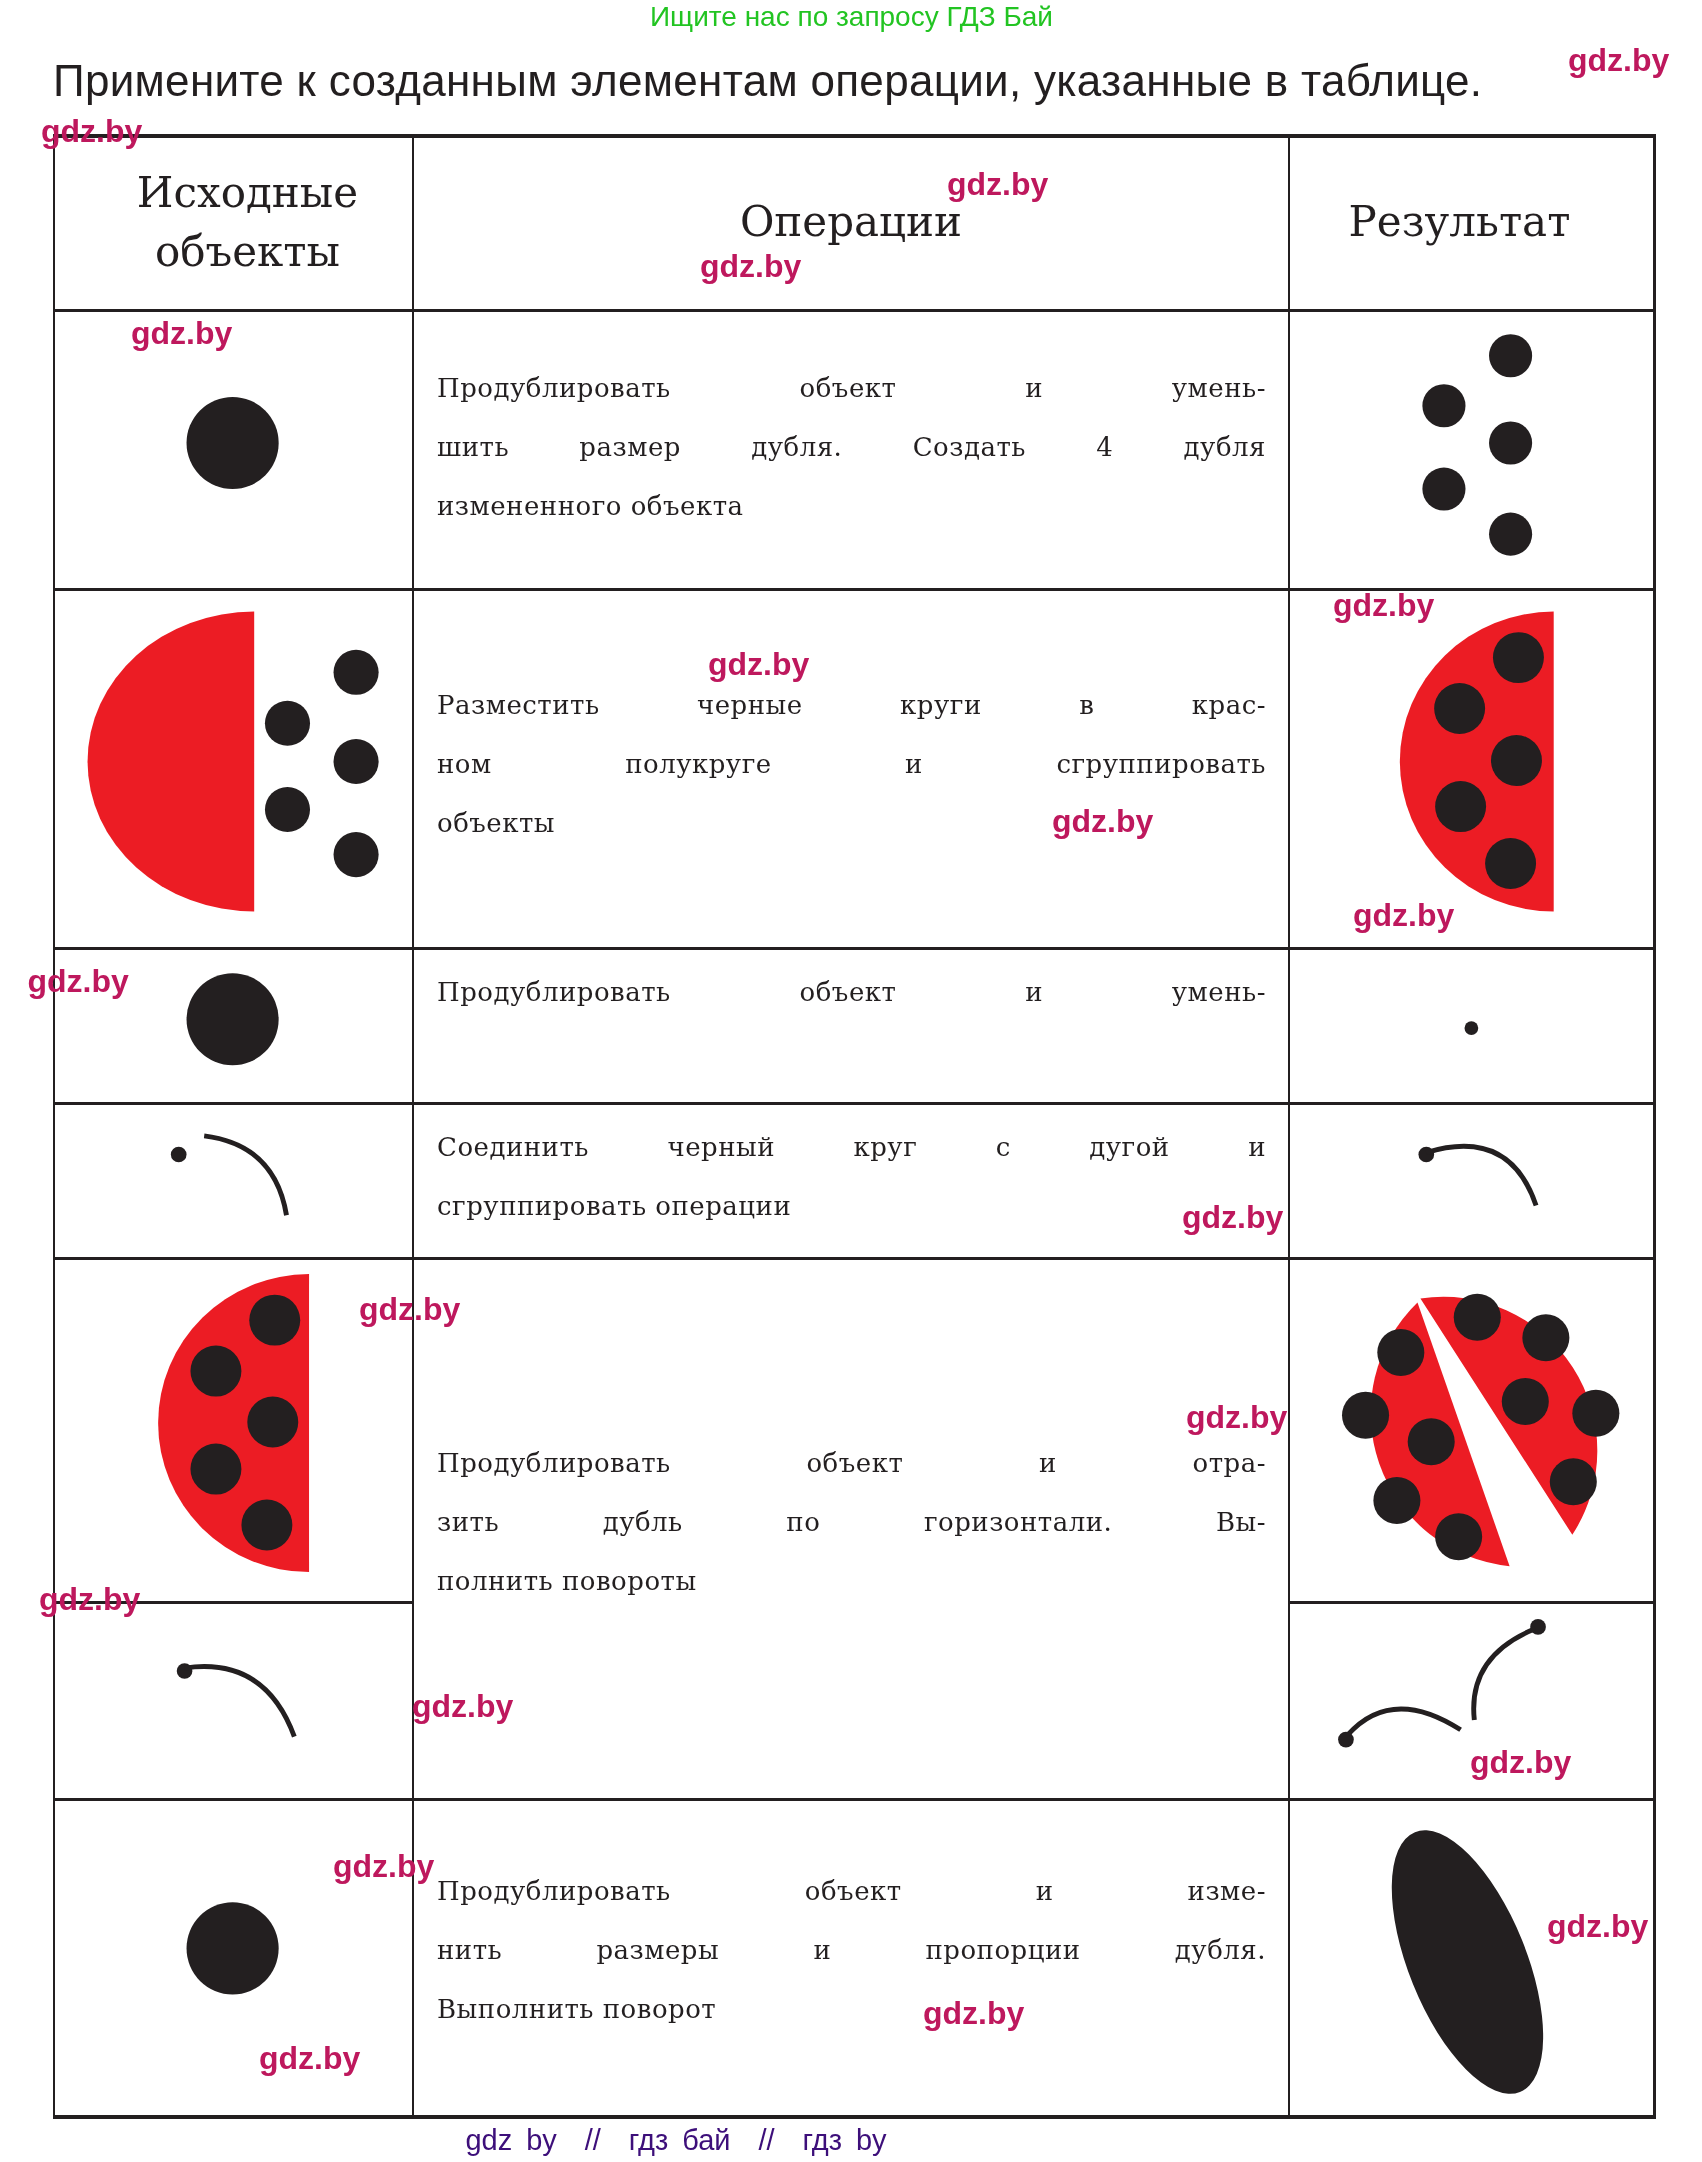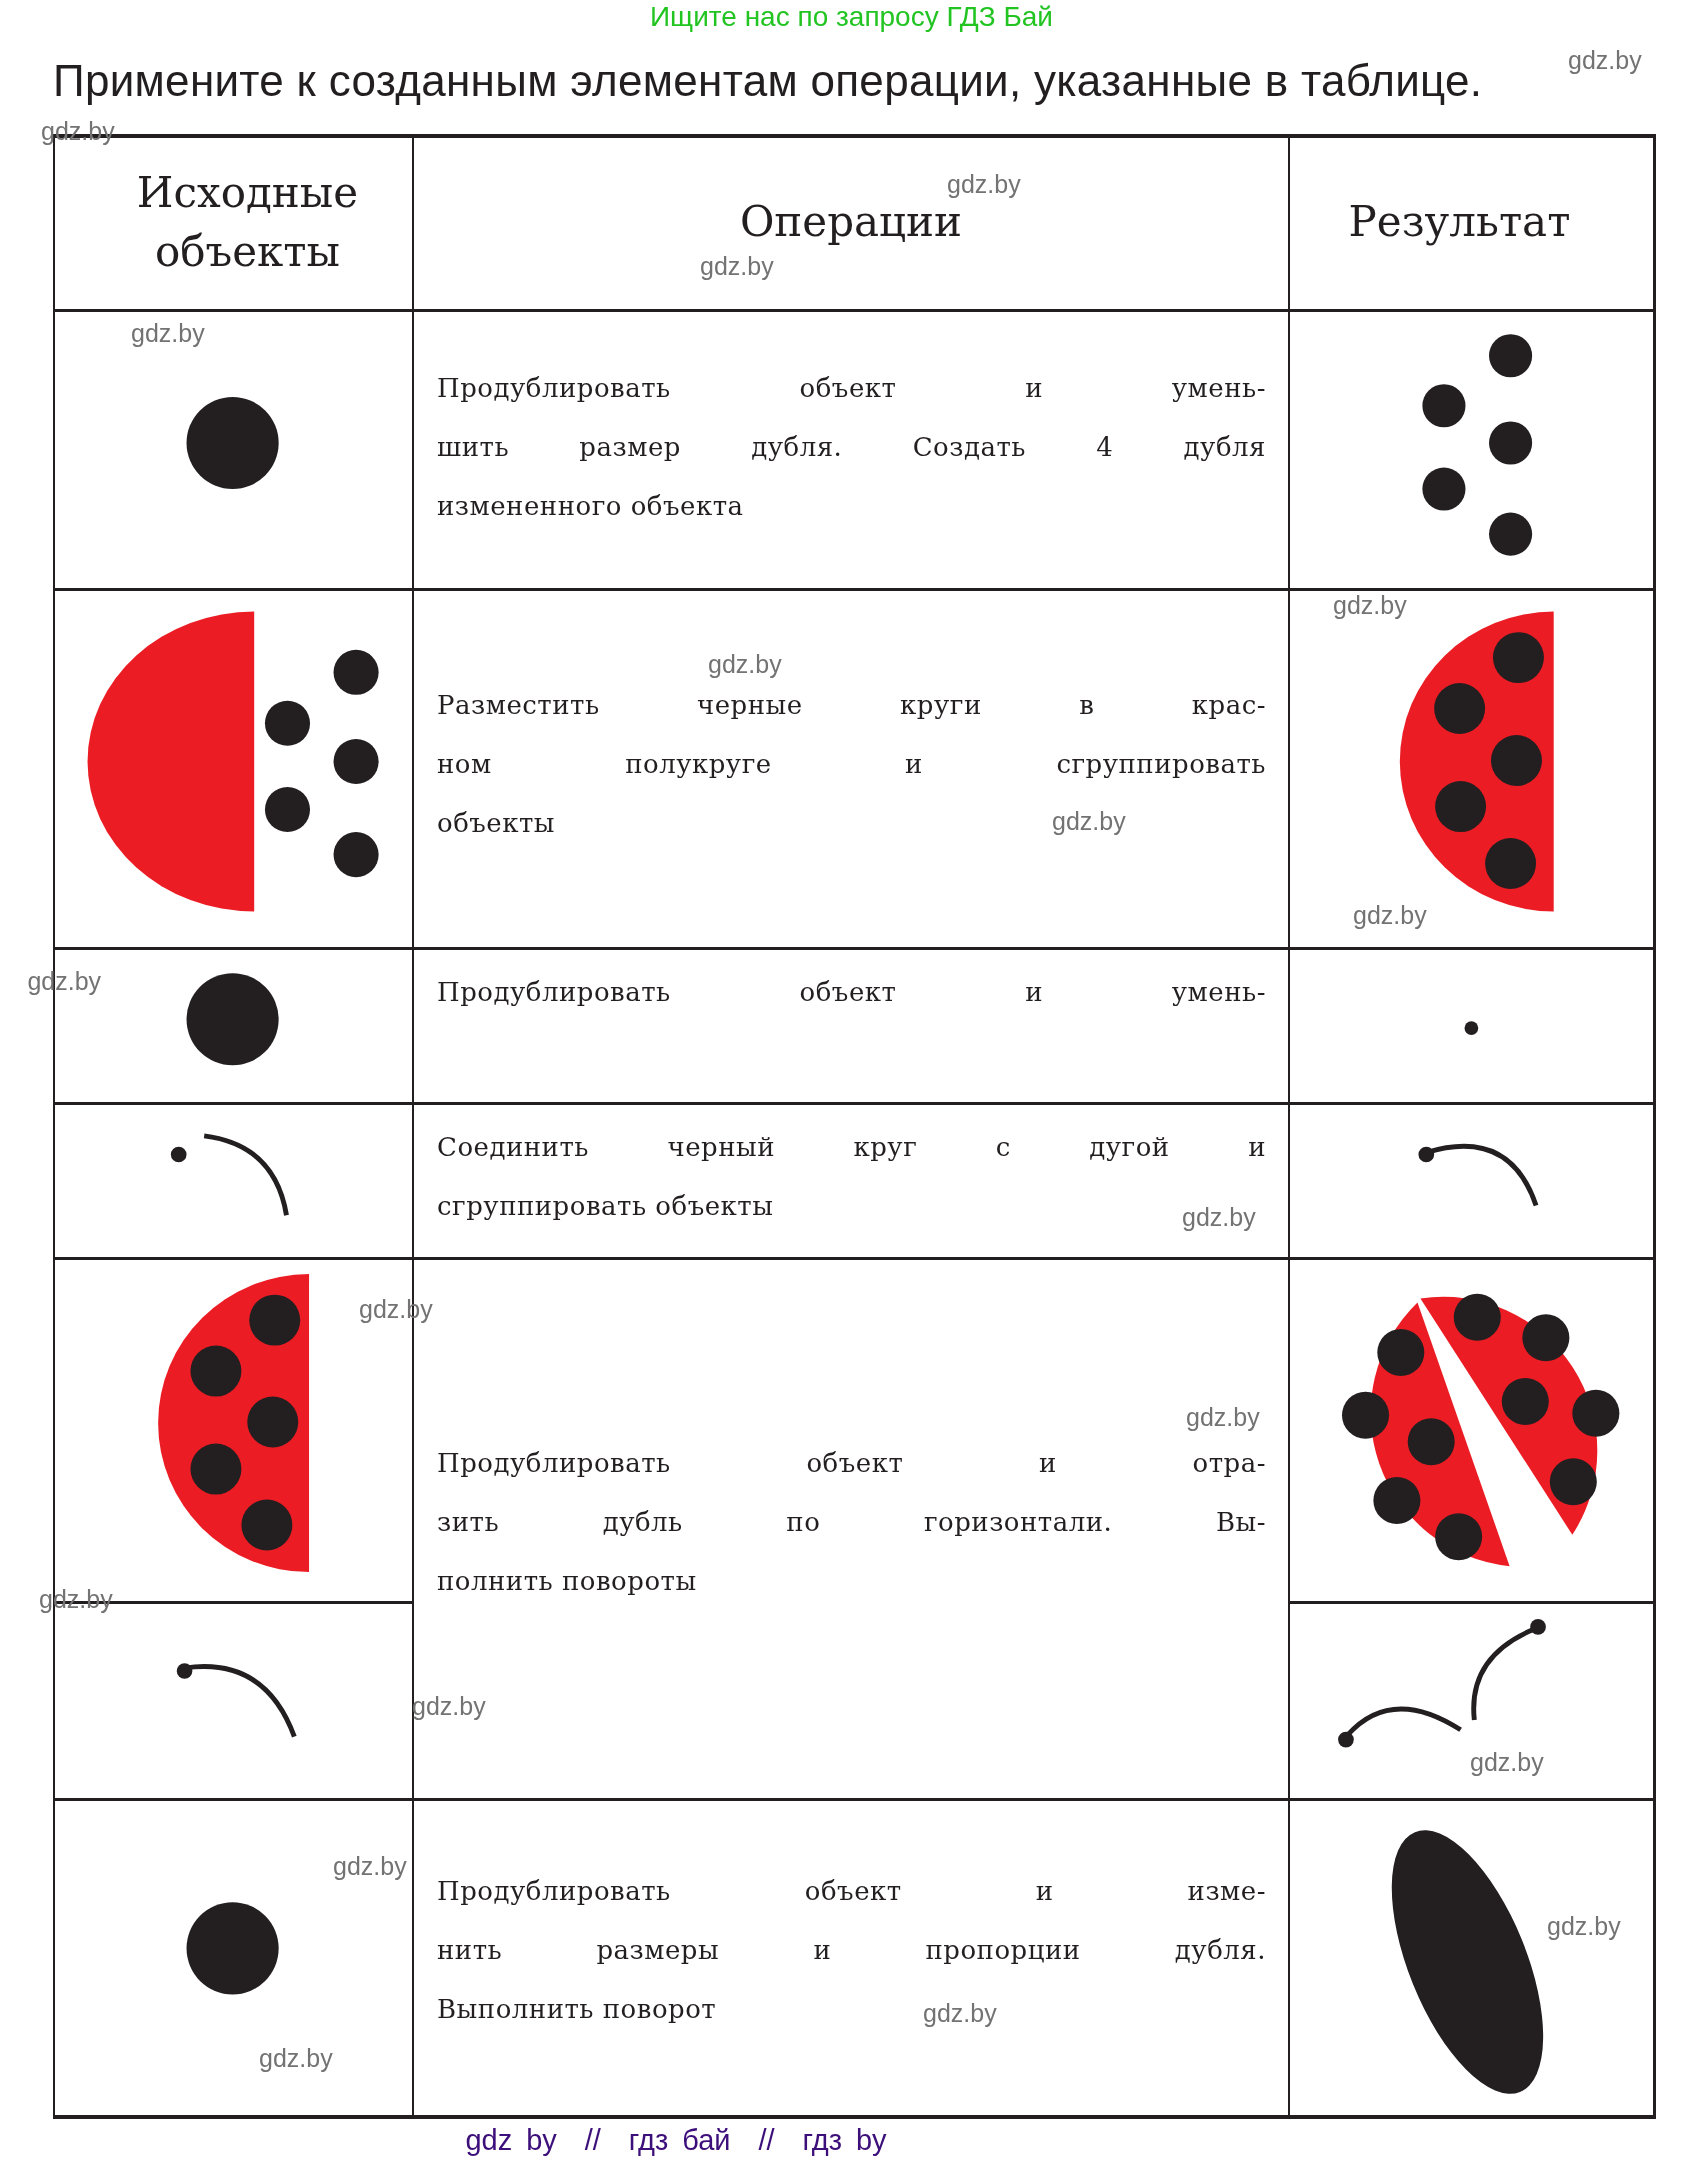--- a/index.html
+++ b/index.html
@@ -1,20 +1,20 @@
 <!DOCTYPE html>
 <html><head>
 <meta charset="utf-8">
 <style>
   html, body { margin:0; padding:0; background:#ffffff; }
   body { width:1703px; height:2162px; position:relative; overflow:hidden; font-family:"Liberation Sans", sans-serif; color:#231f20; }
   .abs { position:absolute; }
   .top-banner { left:0; width:1703px; top:0; text-align:center; font-size:28px; line-height:33px; font-family:"Liberation Sans", sans-serif; }
   .instruction { left:53px; top:51px; font-size:44px; line-height:59px; font-family:"Liberation Sans", sans-serif; color:#231f20; white-space:nowrap; letter-spacing:0.3px; }
-  .wm { position:absolute; font-family:"Liberation Sans", sans-serif; font-size:25px; line-height:31px; color:#737373; white-space:nowrap; }
+  .wm { position:absolute; font-family:"Liberation Sans", sans-serif; font-size:32px; line-height:31px; color:#be185d; white-space:nowrap;font-weight:bold; }
   .footer { left:0; width:1352px; top:2121px; text-align:center; font-size:29px; line-height:39px; font-family:"Liberation Sans", sans-serif; word-spacing:5.9px; }
   .hline { position:absolute; height:2.9px; background:#231f20; }
   .hline.thick { height:3.9px; }
   .vline { position:absolute; width:2px; background:#231f20; }
   .vline.thick { width:2.9px; }
   .hdr { position:absolute; font-family:"DejaVu Serif", serif; font-size:42px; line-height:59px; color:#231f20; text-align:center; }
   .op { position:absolute; left:437px; width:829px; font-family:"DejaVu Serif", serif; font-size:26px; line-height:59px; color:#231f20; text-align:justify; text-align-last:justify; letter-spacing:0.5px; }
   .op .l { display:block; text-align:justify; text-align-last:justify; }
   .op .l.last { text-align-last:left; }
   svg.fig { position:absolute; left:0; top:0; width:1703px; height:2162px; pointer-events:none; }
@@ -60,21 +60,21 @@
 <div class="op" style="top:676px;">
   <span class="l">Разместить черные круги в крас-</span>
   <span class="l">ном полукруге и сгруппировать</span>
   <span class="l last">объекты</span>
 </div>
 <div class="op" style="top:963px;">
   <span class="l">Продублировать объект и умень-</span>
 </div>
 <div class="op" style="top:1118px;">
   <span class="l">Соединить черный круг с дугой и</span>
-  <span class="l last">сгруппировать объекты</span>
+  <span class="l last">сгруппировать операции</span>
 </div>
 <div class="op" style="top:1434px;">
   <span class="l">Продублировать  объект и отра-</span>
   <span class="l">зить дубль по горизонтали. Вы-</span>
   <span class="l last">полнить повороты</span>
 </div>
 <div class="op" style="top:1862px;">
   <span class="l">Продублировать объект и изме-</span>
   <span class="l">нить размеры и пропорции дубля.</span>
   <span class="l last">Выполнить поворот</span>

